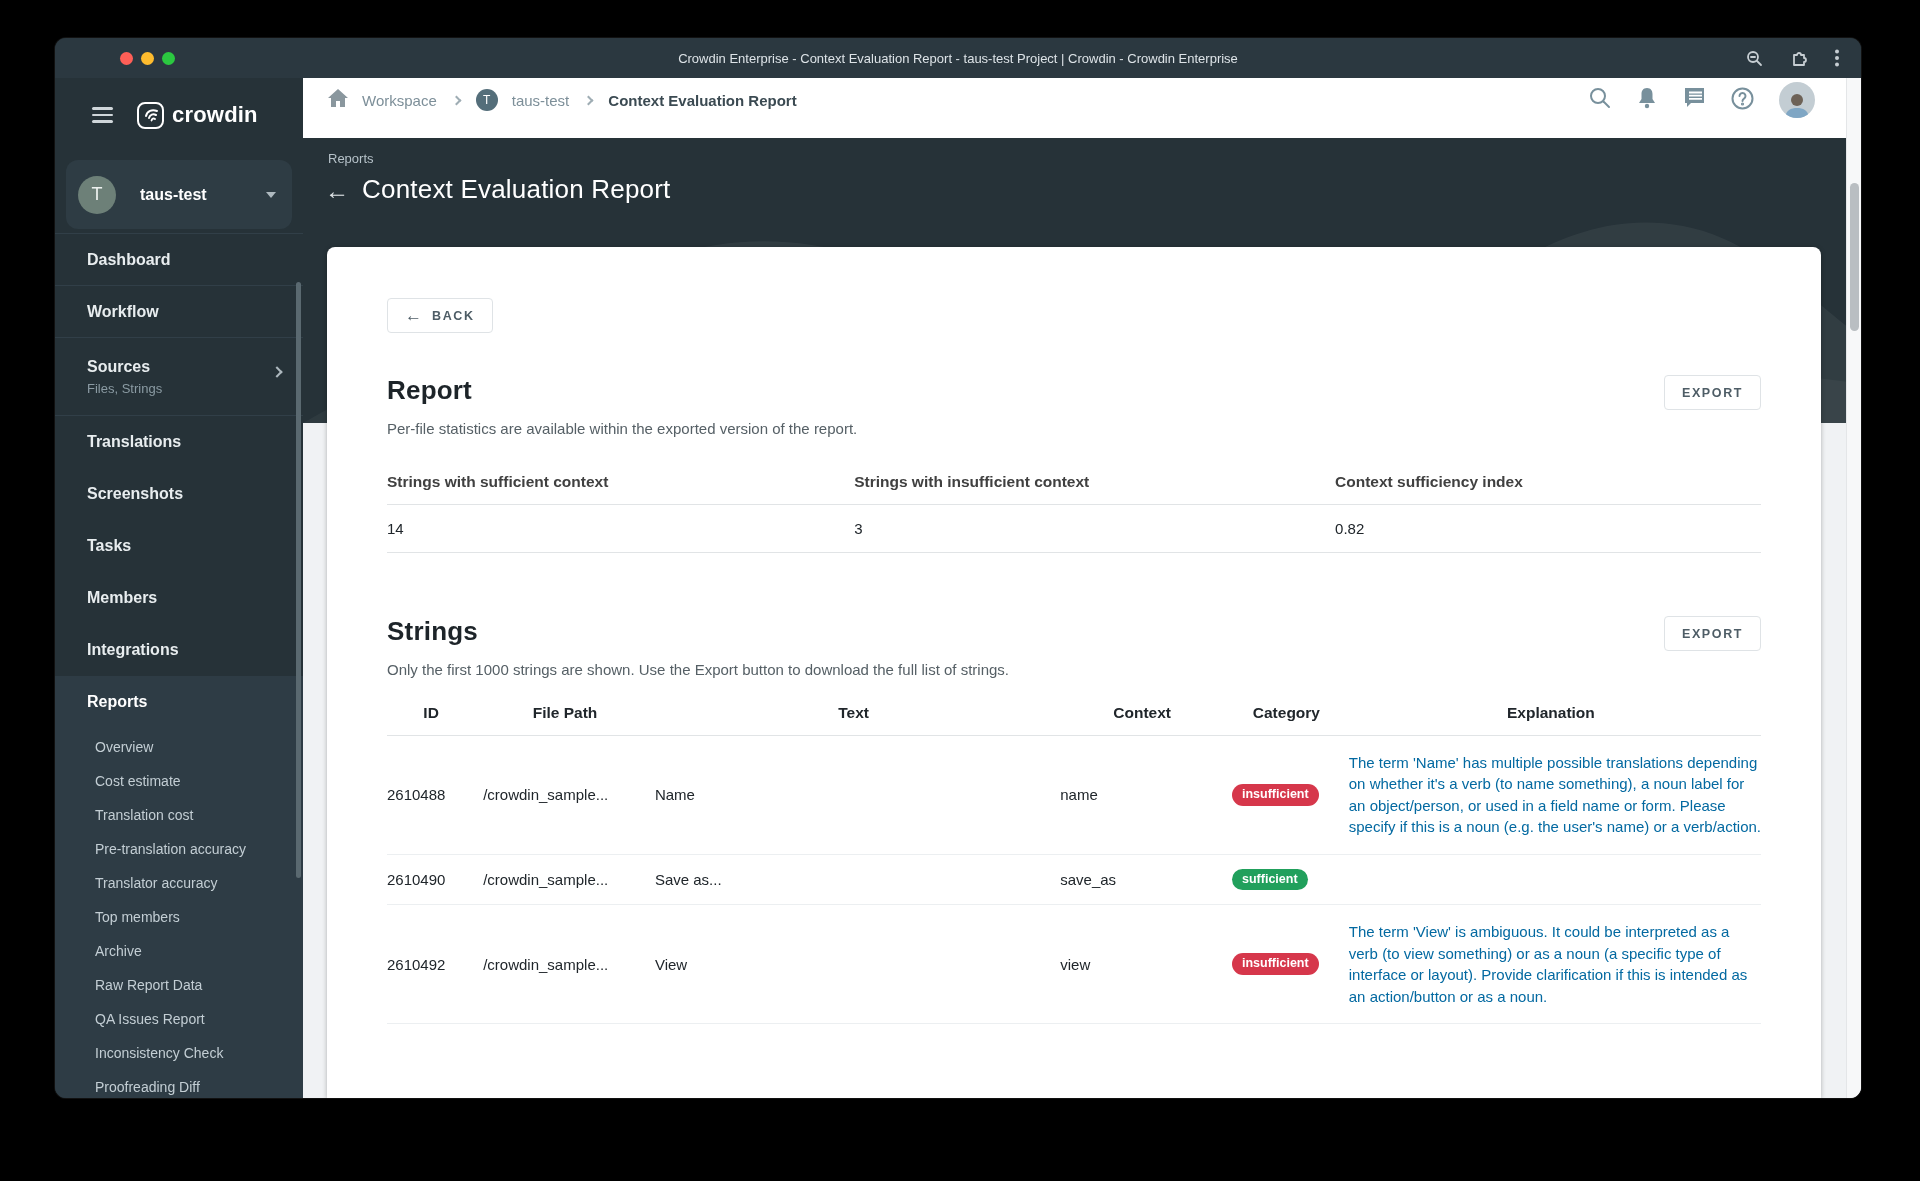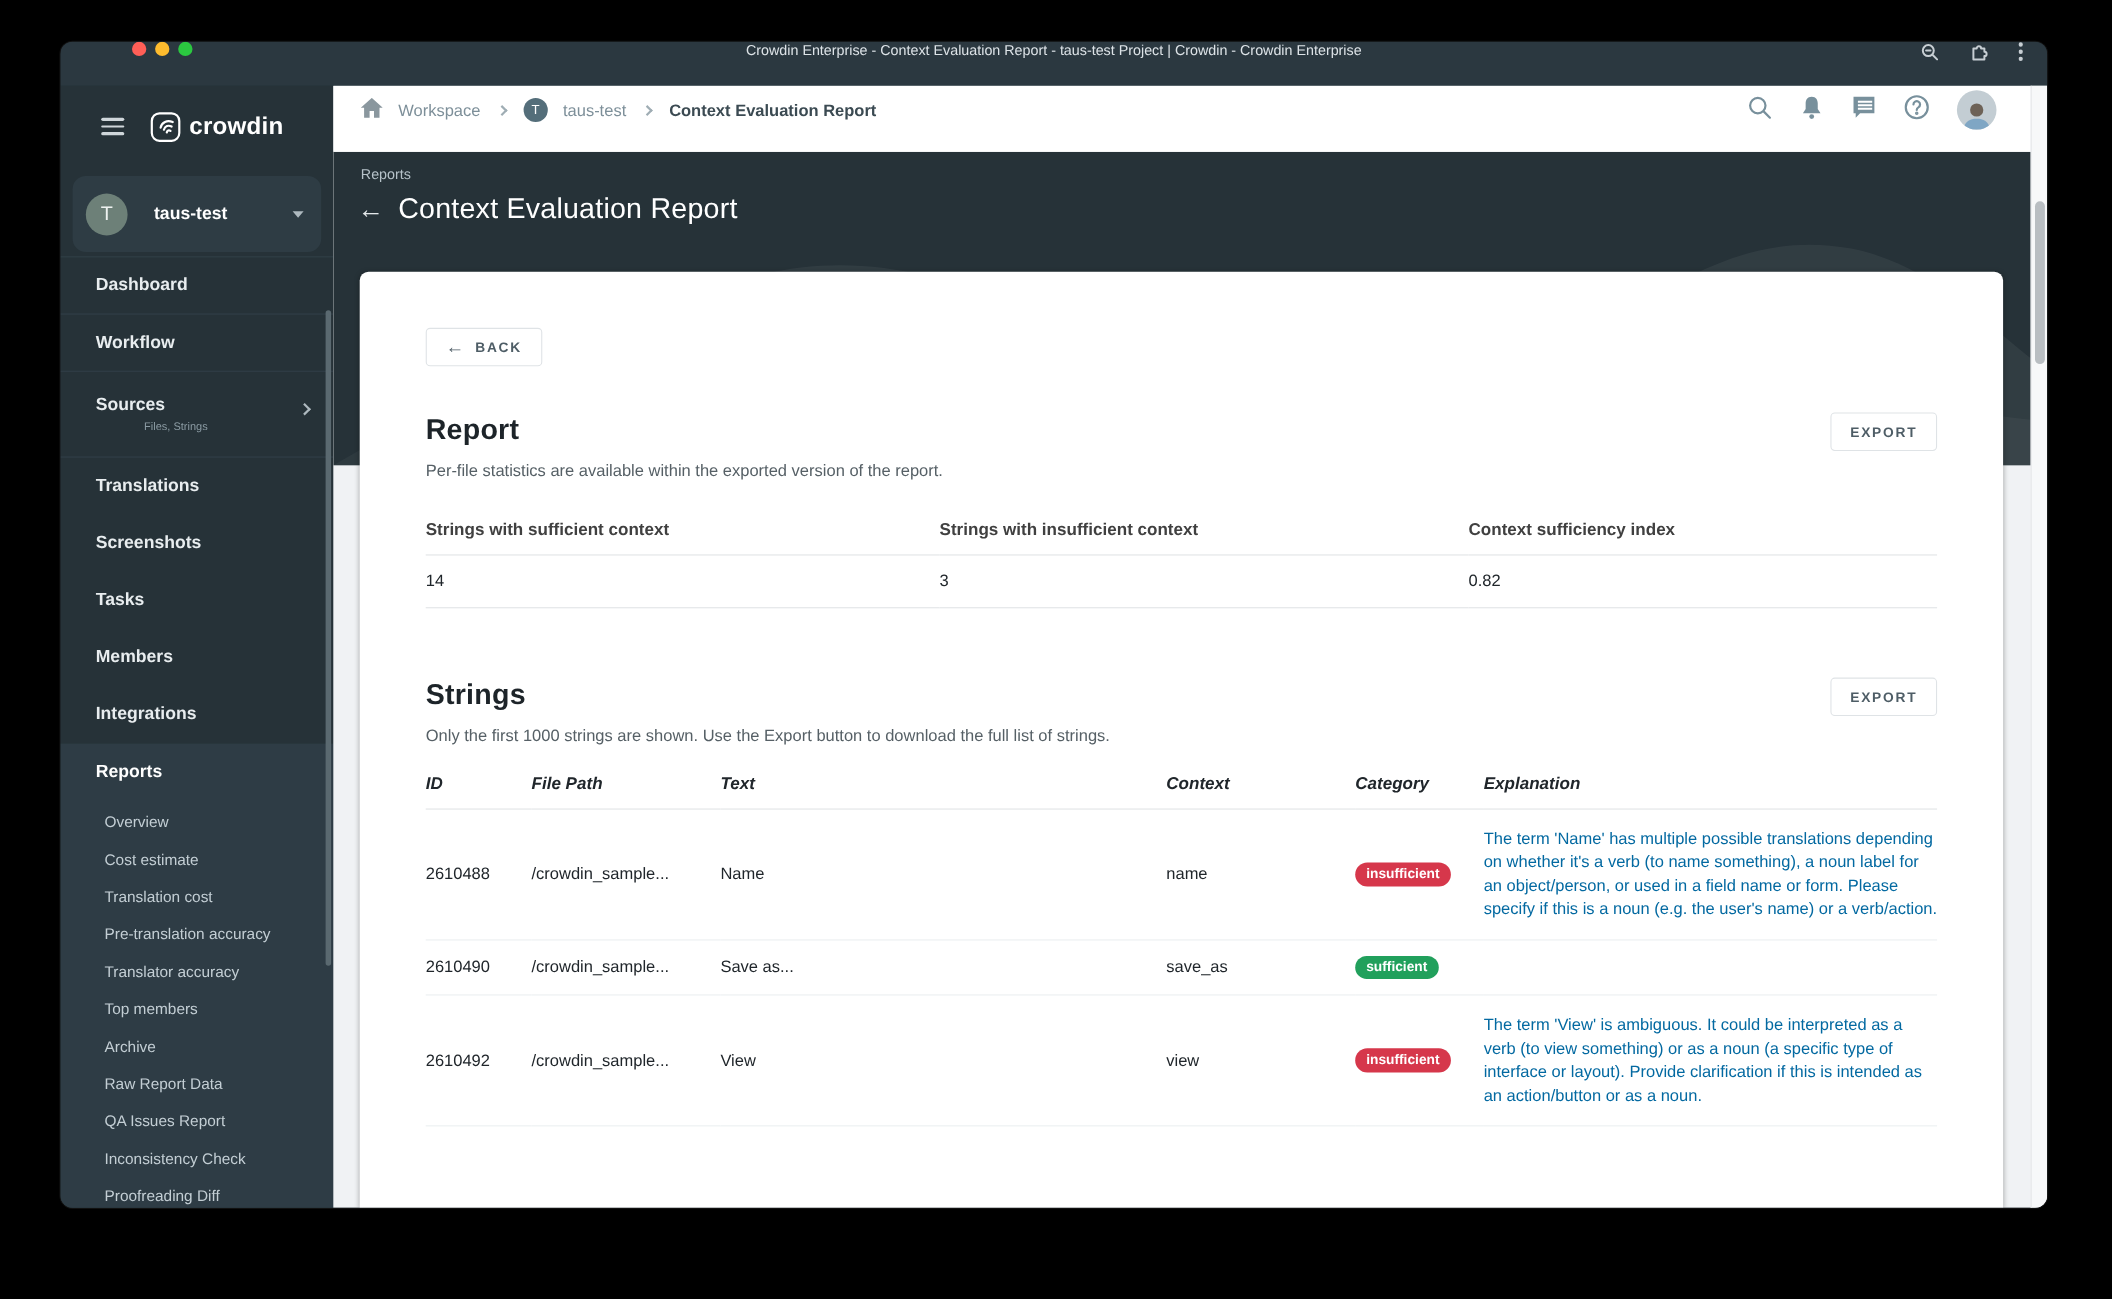--- a/index.html
+++ b/index.html
@@ -3,21 +3,21 @@
 <meta charset="utf-8">
 <style>
   * { margin:0; padding:0; box-sizing:border-box; }
   html,body { width:1920px; height:1181px; background:#000; overflow:hidden;
     font-family:"Liberation Sans","DejaVu Sans",sans-serif; }
 
   .window { position:absolute; left:55px; top:38px; width:1806px; height:1060px;
     border-radius:11px; overflow:hidden; background:#263238; box-shadow:0 0 0 1px #111; }
 
   
-  .titlebar { position:relative; height:40px; background:#2b3840; display:flex; align-items:flex-start;padding-left:48px; }
+  .titlebar { position:relative; height:40px; background:#2b3840; display:flex; align-items:center;padding-left:48px; }
   .traffic { display:flex; gap:8px; margin-left:17px; z-index:2; }
   .traffic span { width:13px; height:13px; border-radius:50%; display:block; }
   .tab-title { position:absolute; left:0; right:0; text-align:center; color:#dde3e7; font-size:13px; }
   .tb-icons { position:absolute; right:22px; display:flex; gap:27px; align-items:center; color:#c7ced3; }
   .tb-icons svg { display:block; }
 
   
   .wbody { position:absolute; top:40px; left:0; right:0; bottom:0; display:flex; }
 
   
@@ -41,21 +41,21 @@
   .project-avatar { width:38px; height:38px; border-radius:50%; background:#6d8078; color:#eef2f0;
     font-size:18px; display:flex; align-items:center; justify-content:center; }
   .project-name { margin-left:24px; font-size:16px; font-weight:700; color:#fff; flex:1; }
   .caret-down { width:0; height:0; border-left:5px solid transparent; border-right:5px solid transparent;
     border-top:6px solid #aeb9bf; }
 
   .nav { margin-top:4px; border-top:1px solid #313f48; }
   .nav-item { height:52px; display:flex; flex-direction:column; justify-content:center;
     padding-left:32px; font-size:16px; font-weight:600; color:#e8edef; cursor:pointer; position:relative; }
   .nav-item.bordered { border-bottom:1px solid #313f48; }
-  .nav-item .sub { font-size:10px; font-weight:400; color:#8b9ba3; margin-top:5px;margin-left:44px; }
+  .nav-item .sub { font-size:13px; font-weight:400; color:#8b9ba3; margin-top:5px; }
   .nav-item.tall { height:78px; }
   .nav-chevron { position:absolute; right:22px; top:22px; width:8px; height:8px;
     border-top:2px solid #aeb9bf; border-right:2px solid #aeb9bf; transform:rotate(45deg); }
 
   .reports-block { background:#2e3c45; padding-bottom:8px; min-height:430px; }
   .reports-block .nav-item { color:#fff; }
   .subnav { padding:2px 0 0; }
   .subnav div { height:34px; line-height:34px; padding-left:40px; font-size:14px; color:#c3ced4; cursor:pointer; }
 
   .side-scroll { position:absolute; right:2px; top:204px; width:5px; height:596px;
@@ -99,22 +99,22 @@
   h2.sec { font-size:26px; font-weight:700; color:#1d2429; letter-spacing:.2px; }
   .sec-sub { font-size:15px; color:#566066; margin-top:10px; }
 
   table { border-collapse:collapse; width:100%; table-layout:fixed; }
   .stats-table { margin-top:36px; }
   .stats-table th { text-align:left; font-size:15.5px; font-weight:700; color:#404040;
     padding:0 8px 13px 0; border-bottom:1px solid #e1e4e6; }
   .stats-table td { font-size:15px; color:#20262b; padding:15px 8px 15px 0; border-bottom:1px solid #e1e4e6; }
 
   .strings-table { margin-top:26px; }
-  .strings-table th { text-align:left; font-size:15.5px; font-weight:700; color:#20262b;
-    padding:0 8px 13px 0; border-bottom:1px solid #e1e4e6;font-style:italic; }
+  .strings-table th { text-align:center; font-size:15.5px; font-weight:700; color:#20262b;
+    padding:0 8px 13px 0; border-bottom:1px solid #e1e4e6; }
   .strings-table td { font-size:15px; color:#20262b; padding:14px 10px 14px 0;
     border-bottom:1px solid #ecefF1; vertical-align:middle; }
   .strings-table td.c-exp { font-size:15px; line-height:1.43; color:#0369a1; padding:16px 0; }
   .badge { display:inline-block; padding:4px 10px 5px; border-radius:12px; color:#fff;
     font-size:12.5px; font-weight:700; line-height:1; white-space:nowrap; }
 
   .icon-stroke { stroke:currentColor; fill:none; stroke-width:1.8; stroke-linecap:round; stroke-linejoin:round; }
   .icon-fill { fill:currentColor; }
 </style>
 </head>

